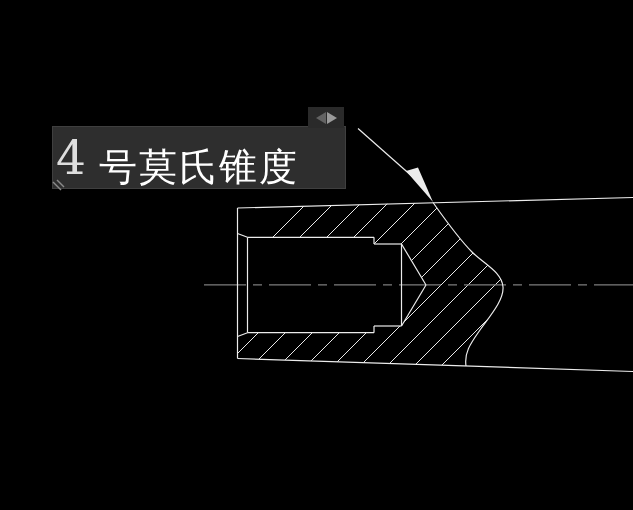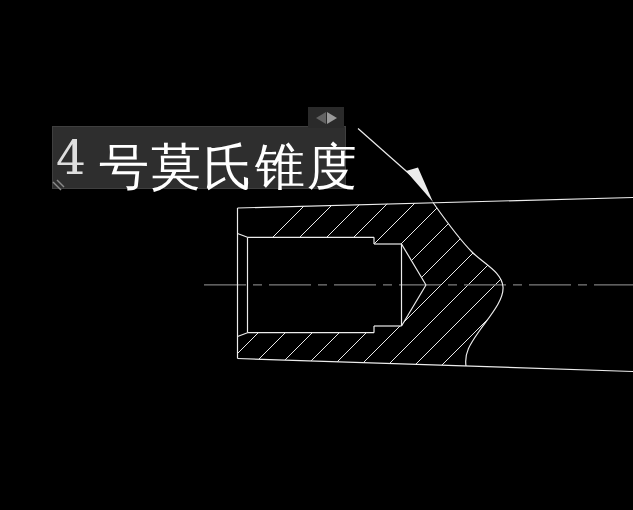--- a/index.html
+++ b/index.html
@@ -35,21 +35,21 @@
     white-space:nowrap;
   }
   .mtext-number{
     font-size:47px;
     color:#dedede;
     font-weight:400;
     margin-right:13px;
     line-height:1;
   }
   .mtext-label{
-    font-size:50px;
+    font-size:38px;
     letter-spacing:2px;
     line-height:1;
     color:var(--text);
     margin-top:18px;
   }
   
   .width-grip{
     position:absolute;
     left:308px;top:107px;
     width:36px;height:21px;

